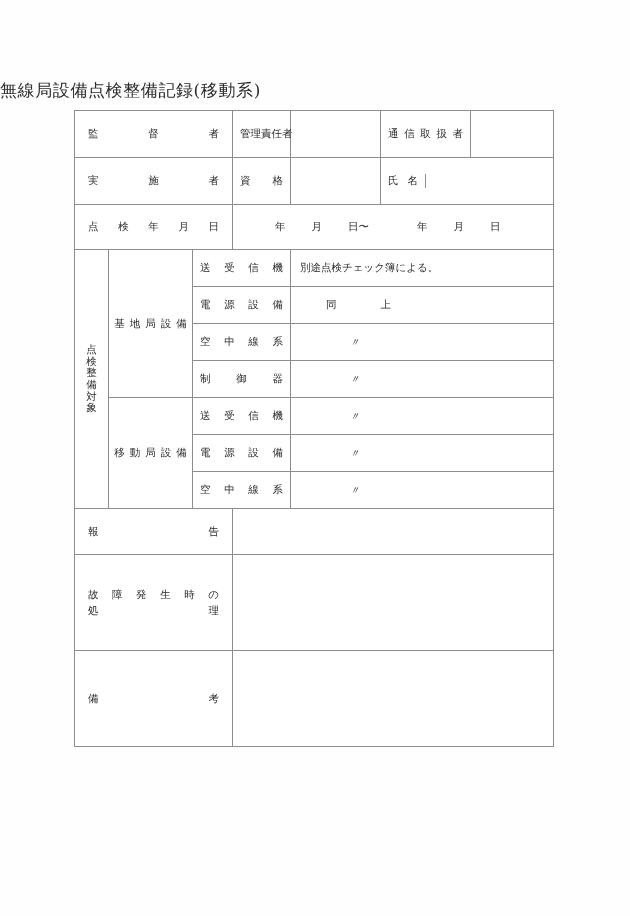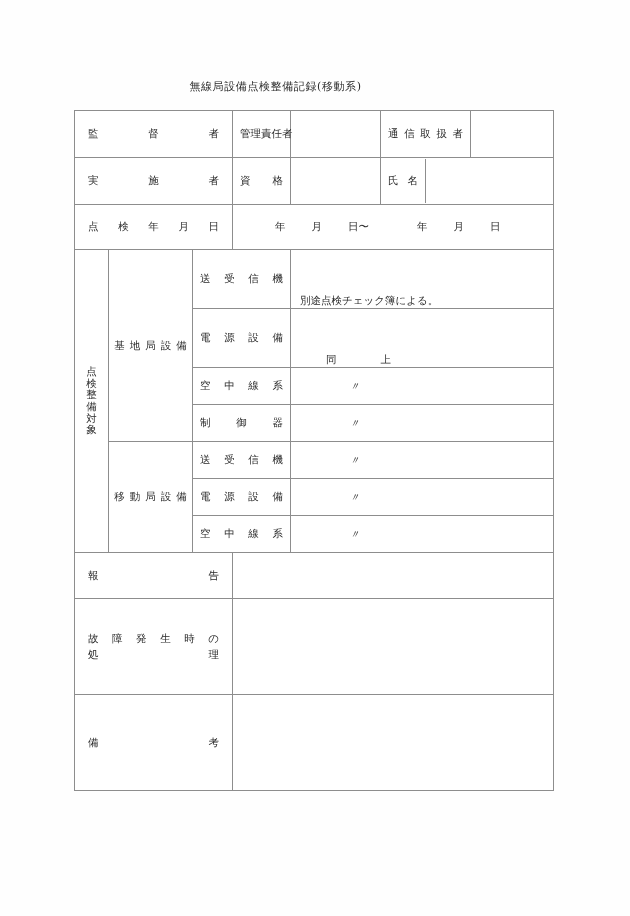--- a/index.html
+++ b/index.html
@@ -22,22 +22,22 @@
     left: 0; top: 0;
     width: 630px;
     height: 916px;
     background: #fefefe;
   }
   .doc-title {
     position: absolute;
     left: 0;
     top: 79px;
     width: 551px;
-    text-align: center;
-    font-size: 11px;
+    text-align: left;
+    font-size: 17px;
     letter-spacing: 0.6px;
     color: #2b2b2b;
     white-space: nowrap;
   }
 
   
   .form-table {
     position: absolute;
     left: 74px;
     top: 110px;
@@ -100,21 +100,20 @@
     font-size: 10.5px;
     line-height: 1.1;
     padding: 10px 0;
     box-sizing: border-box;
   }
 
   .cell-pad {
     padding: 0 9px;
     font-size: 10.5px;
     white-space: nowrap;
-    margin-top: 44px;
   }
   .ditto {
     padding-left: 58px;
     font-size: 11px;
     font-style: italic;
     letter-spacing: 1px;
   }
   .same-above {
     display: inline-flex;
     gap: 44px;

